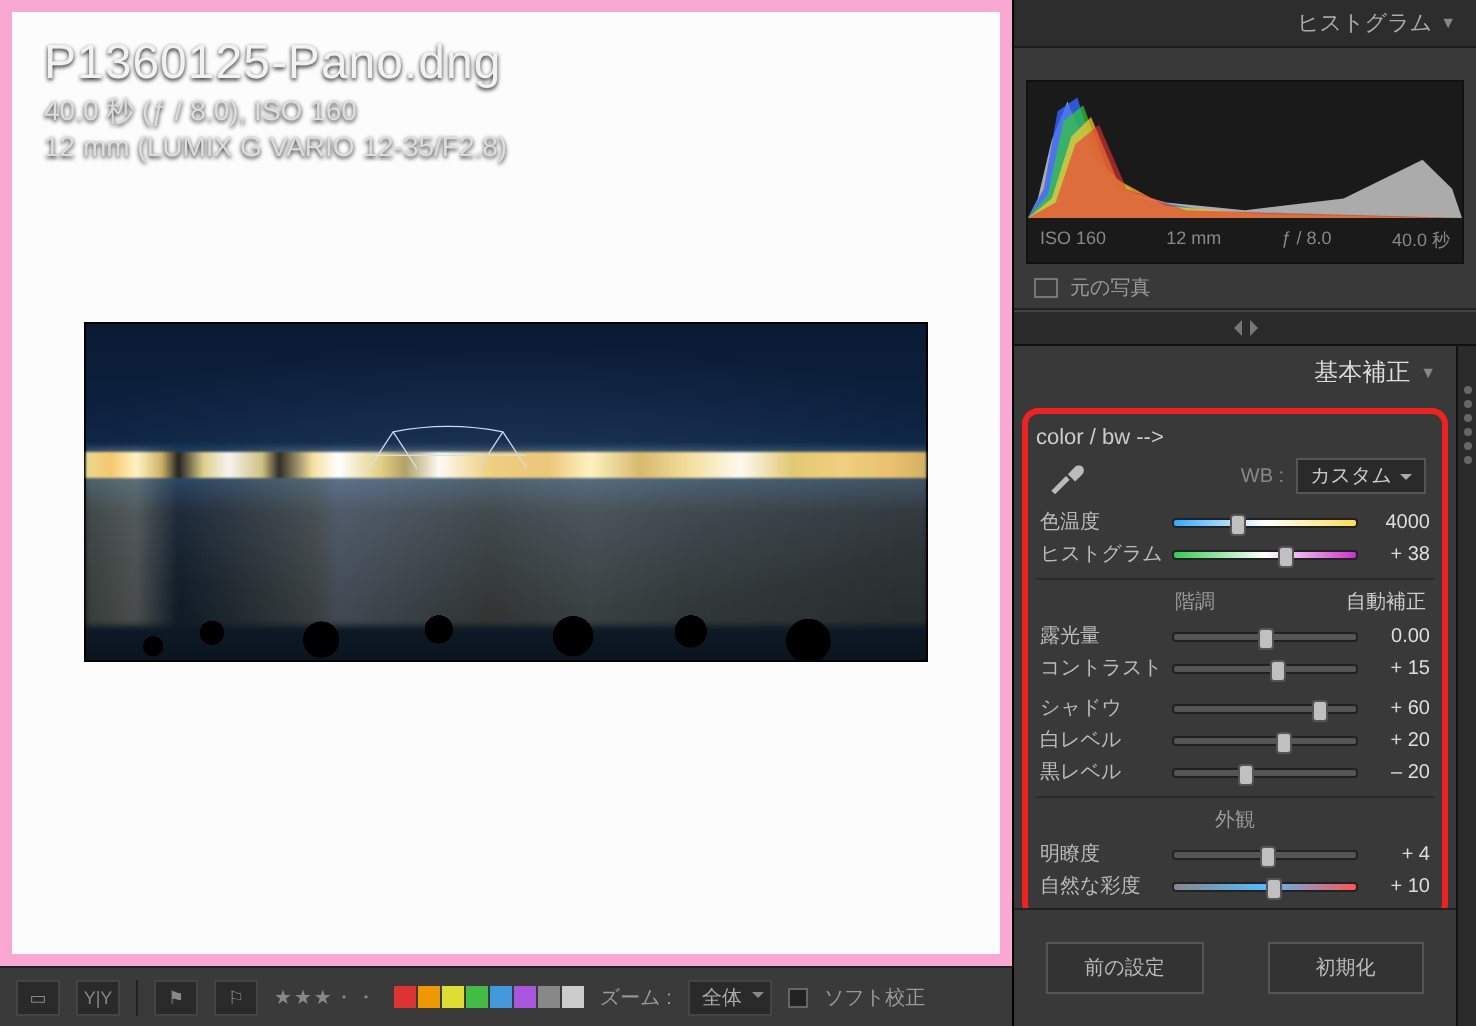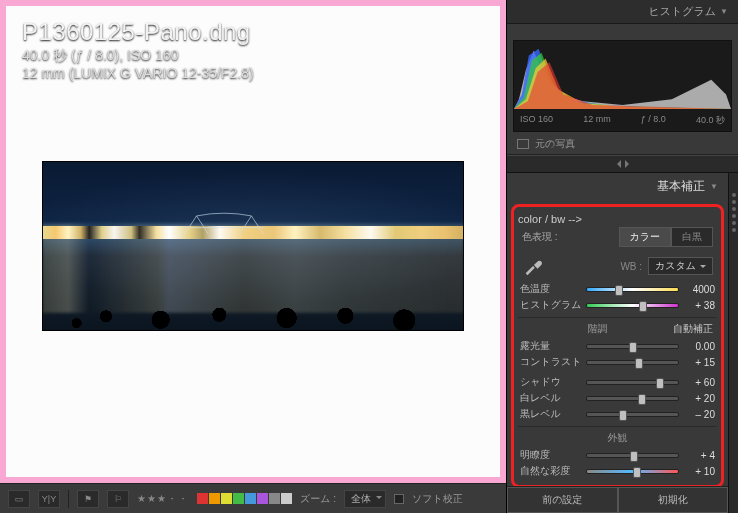--- a/index.html
+++ b/index.html
@@ -58,21 +58,21 @@
   .slider .track{flex:1;height:5px;background:linear-gradient(90deg,#555,#555);border-radius:2px;position:relative;border:1px solid #222}
   .slider .thumb{position:absolute;top:-3px;width:8px;height:11px;background:#c0c0c0;border:1px solid #555;border-radius:2px;transform:translateX(-50%)}
   .slider .val{width:32px;text-align:right;font-size:10px;color:#ddd}
   .tr-temp{background:linear-gradient(90deg,#3af,#fff,#fd5)!important}
   .tr-tint{background:linear-gradient(90deg,#3c5,#fff,#c3c)!important}
   .tr-vib{background:linear-gradient(90deg,#888,#5bf,#f55)!important}
   .sect{display:flex;align-items:center;padding:4px 4px 2px;margin-top:4px;border-top:1px solid #2a2a2a}
   .sect .t{flex:1;text-align:center;font-size:10px;color:#999}
   .sect .a{font-size:10px;color:#ccc}
   .btm{display:flex;border-top:1px solid #222}
-  .btm button{flex:1;background:#333;border:1px solid #555;color:#bbb;padding:5px;font-size:10px;margin:0}
+  .btm button{flex:1;background:#333;border:1px solid #555;color:#bbb;padding:5px;font-size:10px;margin:16px}
   .scrolldots{width:10px;background:#2a2a2a;border-left:1px solid #111;display:flex;flex-direction:column;align-items:center;padding-top:20px;gap:3px}
   .scrolldots i{width:4px;height:4px;background:#666;border-radius:50%}
   .sidewrap{display:flex;flex:1;overflow:hidden}
   .sidecol{flex:1;display:flex;flex-direction:column;overflow:hidden}
 </style>
 </head>
 <body>
 
 <div class="app">
   <div class="main">
@@ -139,27 +139,20 @@
         <span class="r"></span>
       </div>
 
     <div class="sidewrap">
     <div class="sidecol">
     <div class="pnl-hdr">基本補正</div>
     <div class="panel">
       <div class="redbox">
 
         color / bw --&gt;
-        <div class="modebar">
-          <span class="lbl">色表現 :</span>
-          <div class="seg">
-            <div class="on">カラー</div>
-            <div>白黒</div>
-          </div>
-        </div>
 
         <div class="wbrow">
           <svg class="eyedrop" viewBox="0 0 24 24">
                   <path d="M4 20 L12 12 L14 14 L6 22 Z M13 11 L17 7 C18 6 20 6 21 7 C22 8 22 10 21 11 L17 15 Z" fill="#bbb"></path>
                 </svg>
           <span class="lab">WB :</span>
           <div class="wbsel">カスタム</div>
         </div>
 
         <div class="slider">

